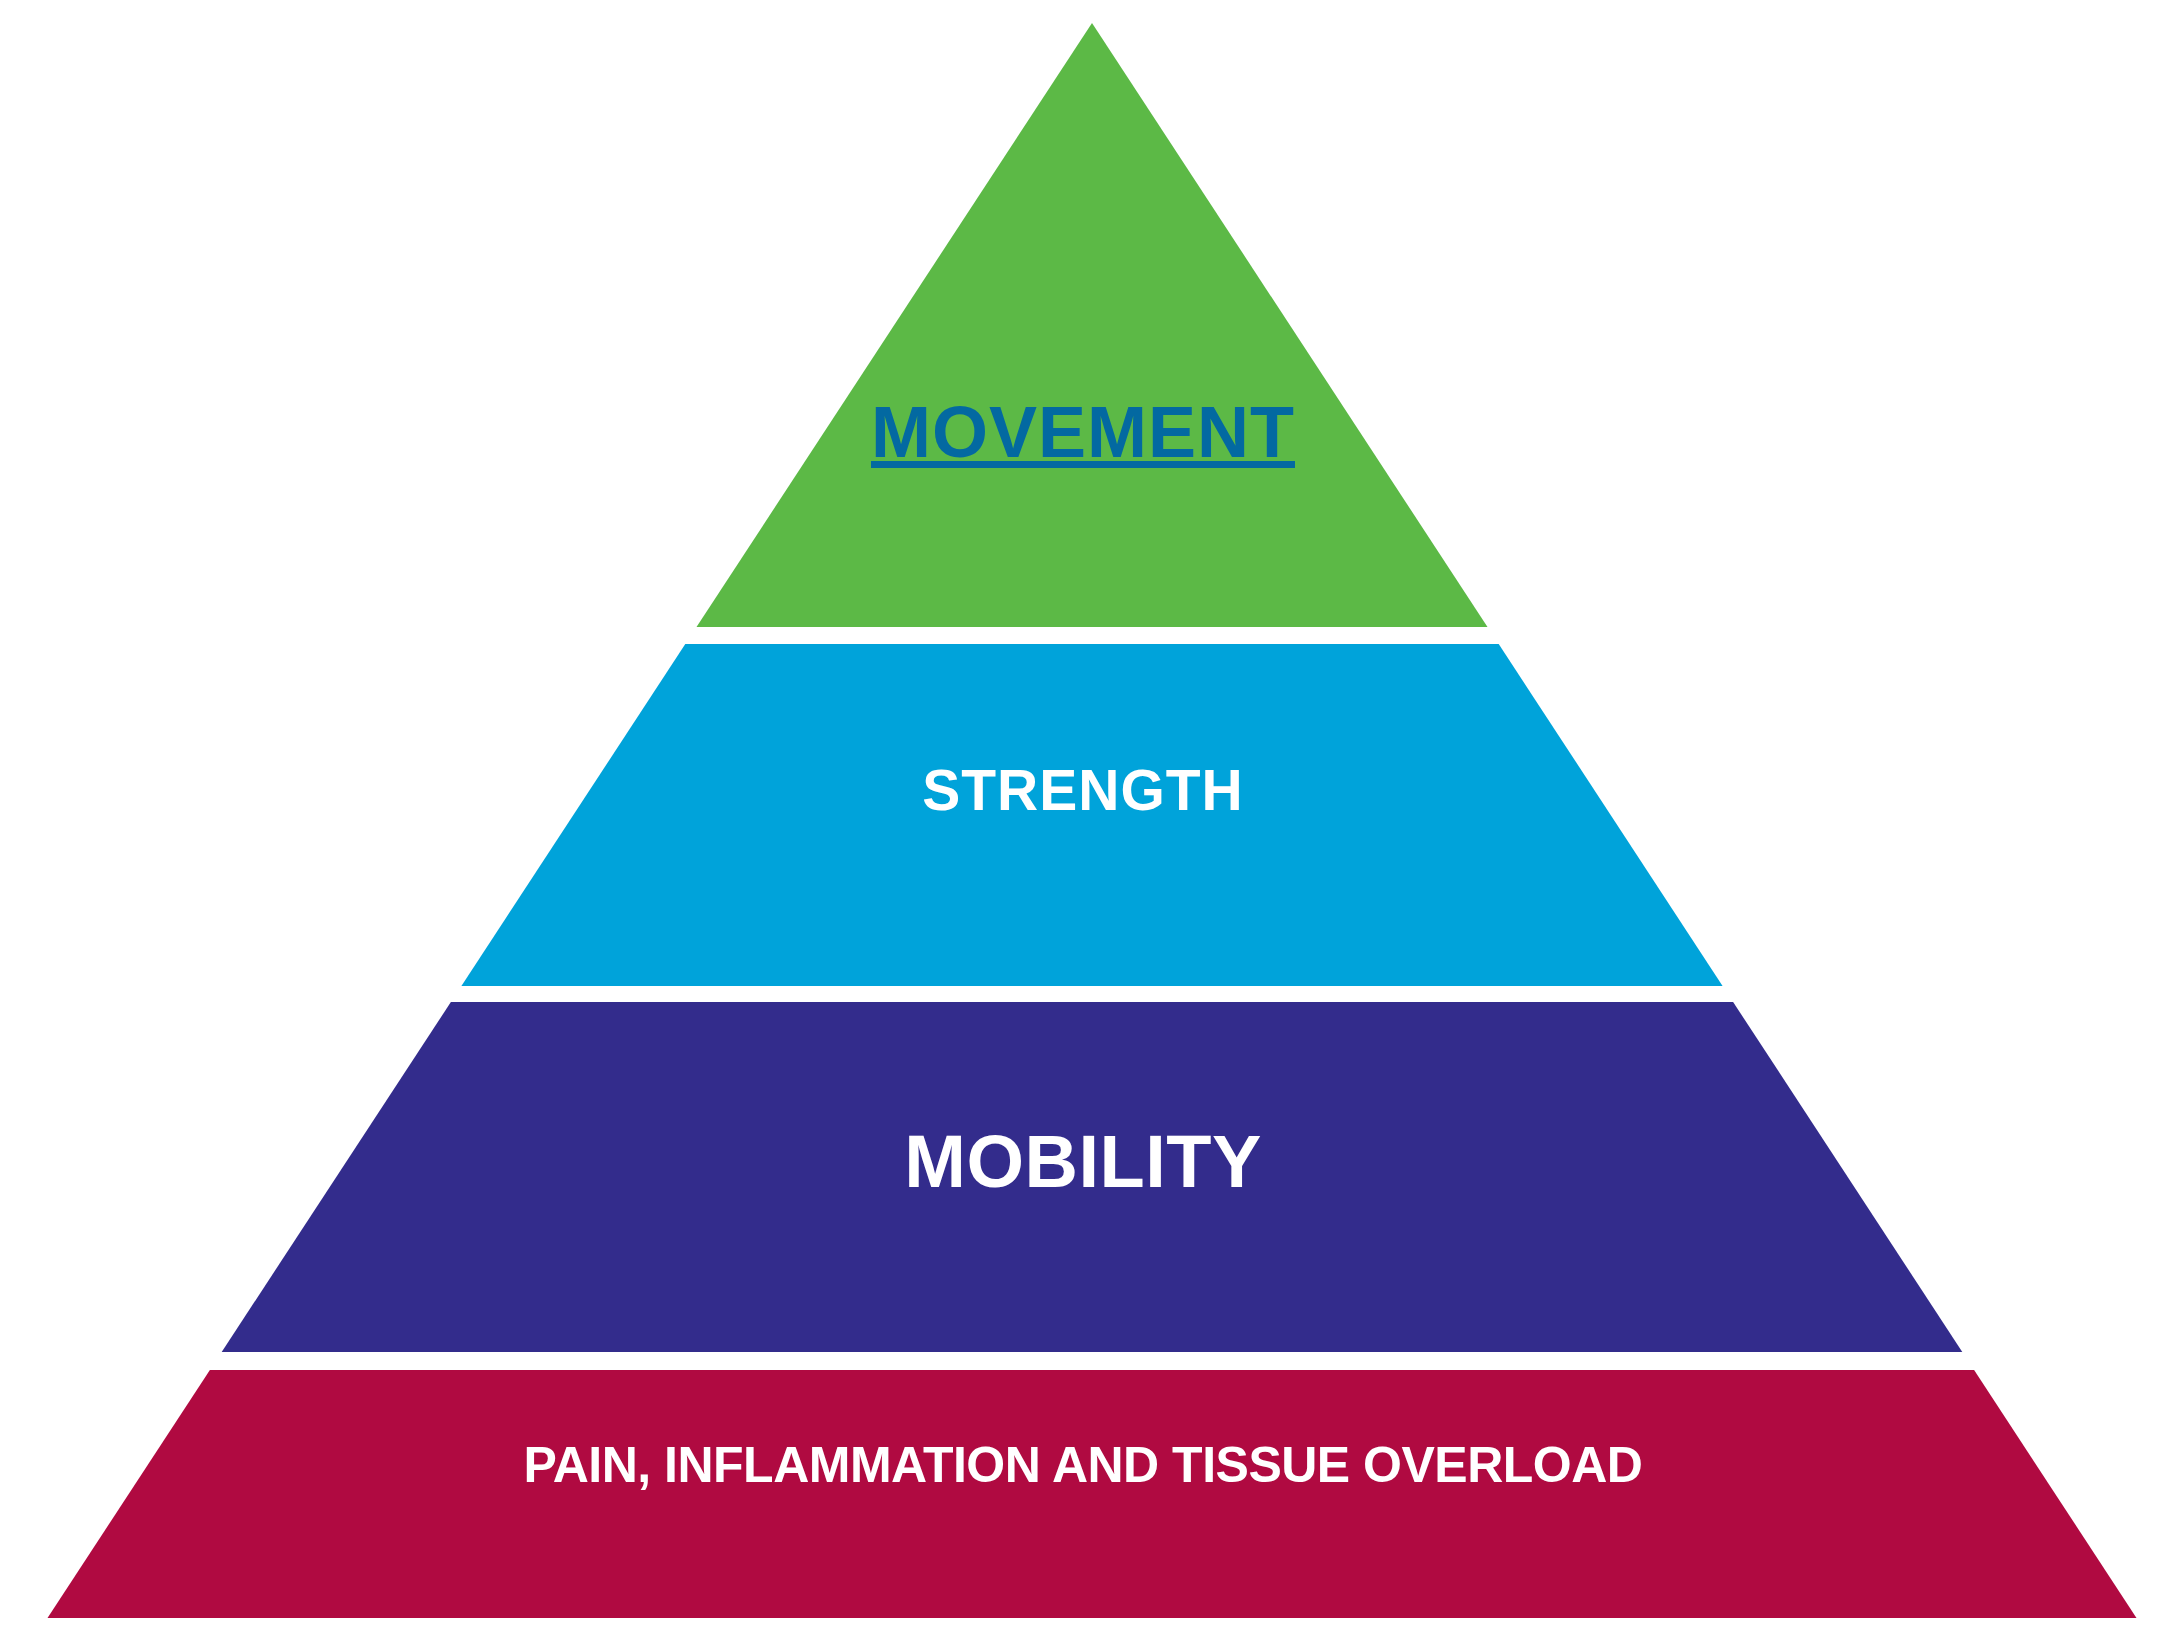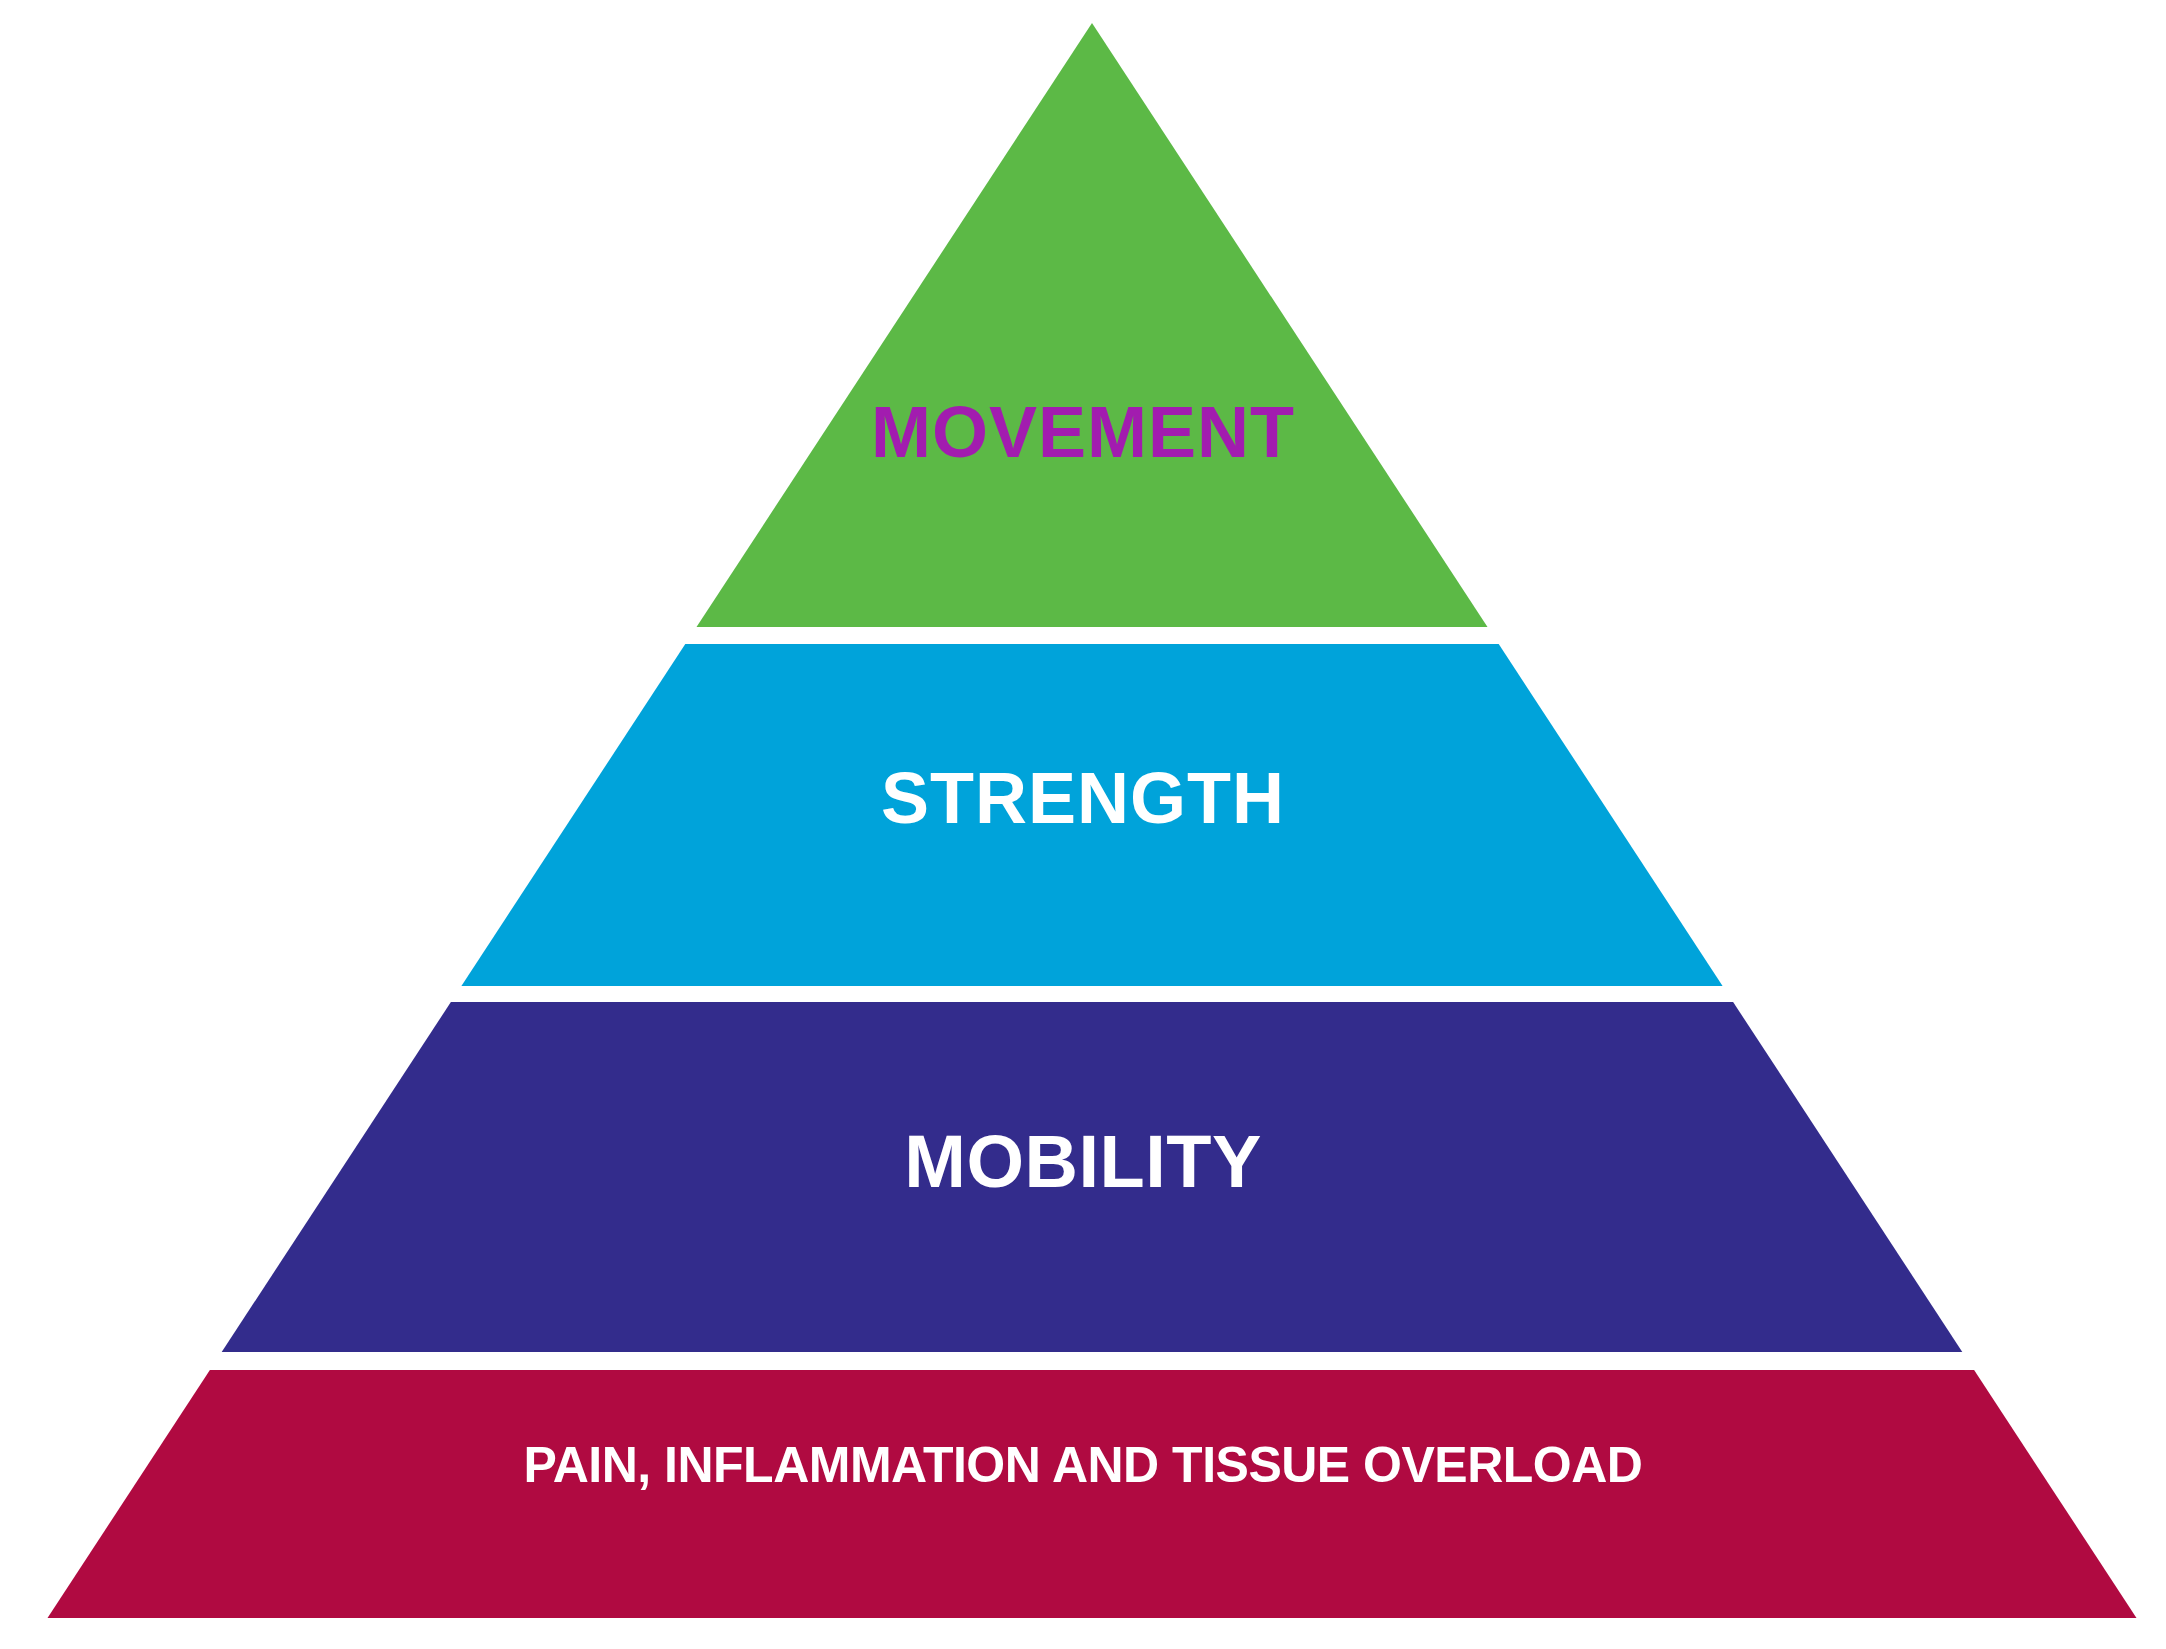--- a/index.html
+++ b/index.html
@@ -42,21 +42,21 @@
     pointer-events: none;
     -webkit-font-smoothing: antialiased;
   }
   #label-movement {
     top: 396px;
     font-size: 72px;
     letter-spacing: 1px;
   }
   #label-strength {
     top: 762px;
-    font-size: 72px;
+    font-size: 57px;
     letter-spacing: 1px;
   }
   #label-mobility {
     top: 1125px;
     font-size: 74px;
     letter-spacing: 0.5px;
   }
   #label-overload {
     top: 1440px;
     font-size: 50px;
@@ -74,21 +74,21 @@
 
     <polygon id="tier-shape-movement" points="1092.0,23.0 1487.5,627.0 696.5,627.0" fill="#5CB946"></polygon>
 
     <polygon id="tier-shape-strength" points="685.3,644.0 1498.7,644.0 1722.6,986.0 461.4,986.0" fill="#00A3DA"></polygon>
 
     <polygon id="tier-shape-mobility" points="450.9,1002.0 1733.1,1002.0 1962.3,1352.0 221.7,1352.0" fill="#332C8C"></polygon>
 
     <polygon id="tier-shape-overload" points="209.9,1370.0 1974.1,1370.0 2136.5,1618.0 47.5,1618.0" fill="#B00A41"></polygon>
   </svg>
 
-  <div class="tier-label" id="label-movement" style="color: #a21caf;">MOVEMENT</div>
+  <div class="tier-label" id="label-movement" style="color: #0369a1; text-decoration: underline;">MOVEMENT</div>
 
   <div class="tier-label" id="label-strength" style="color: rgb(255, 255, 255);">STRENGTH</div>
 
   <div class="tier-label" id="label-mobility" style="color: rgb(255, 255, 255);">MOBILITY</div>
 
   <div class="tier-label" id="label-overload" style="color: rgb(255, 255, 255);">PAIN, INFLAMMATION AND TISSUE OVERLOAD</div>
 
 </div>
 
 </body></html>

